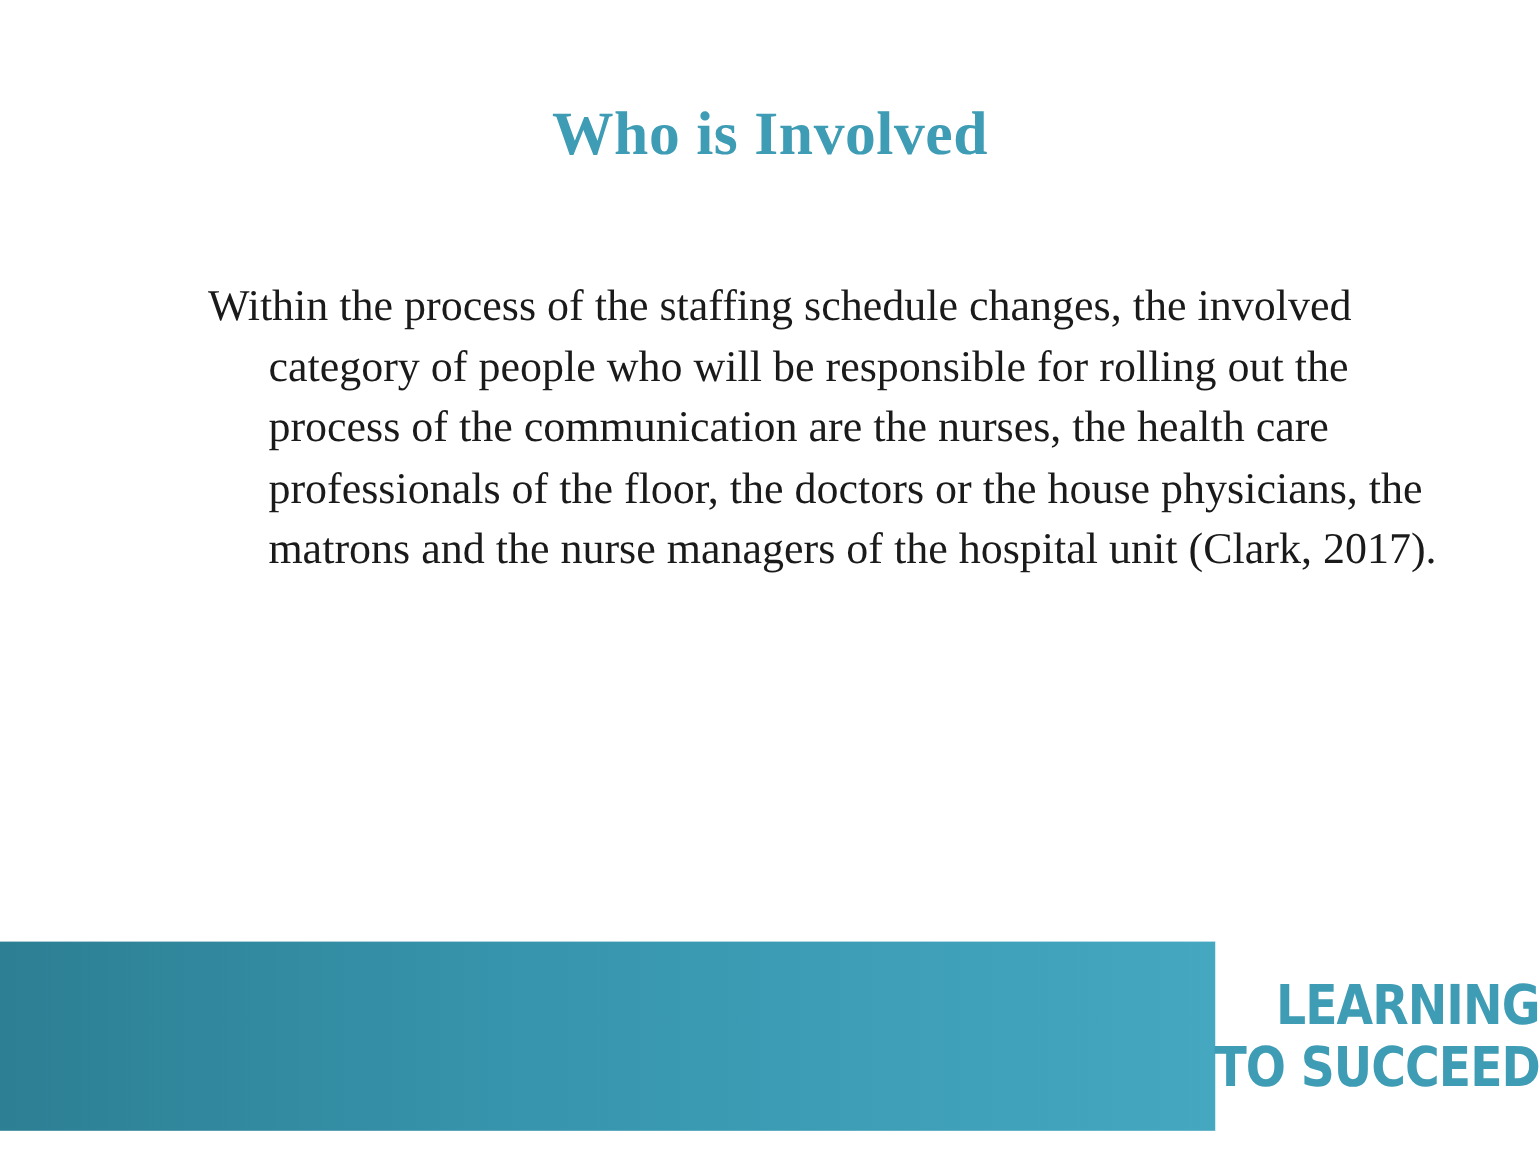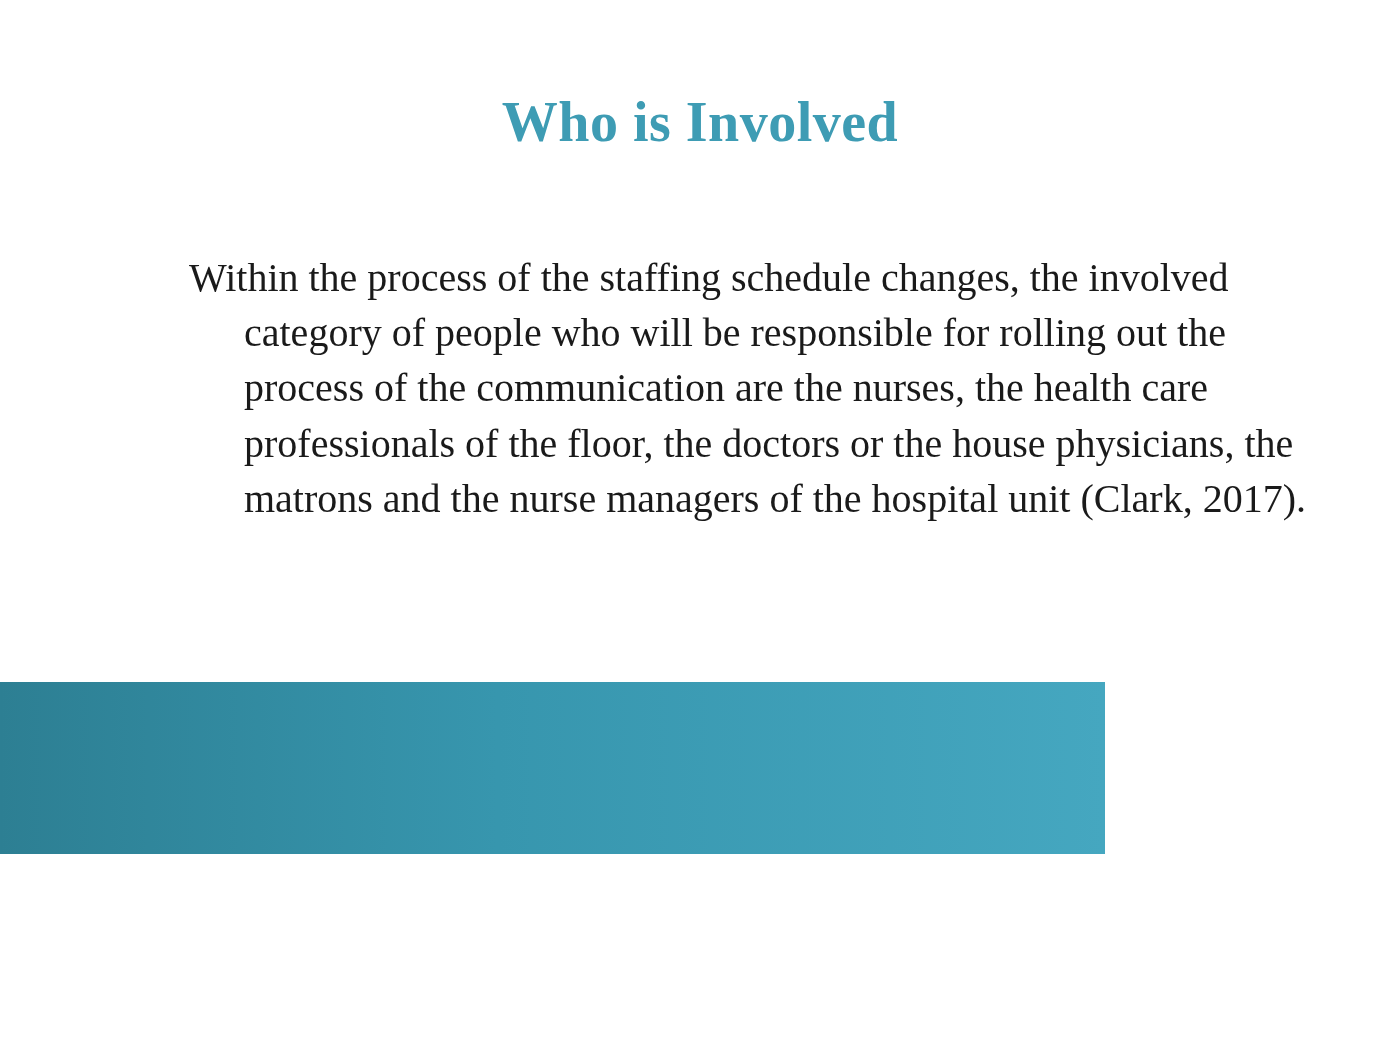--- a/index.html
+++ b/index.html
@@ -13,21 +13,21 @@
     font-family: "Liberation Serif", serif;
     overflow: hidden;
     position: relative;
   }
 
   .slide {
     position: absolute;
     top: 0;
     left: 0;
     width: 1400px;
-    height: 854px;
+    height: 1028px;
     background: #ffffff;
   }
 
   .slide-title {
     position: absolute;
     top: 92px;
     left: 0;
     width: 1400px;
     text-align: center;
     font-family: "Liberation Serif", serif;
@@ -111,14 +111,18 @@
 <div class="slide">
 
   <div class="slide-title">Who is Involved</div>
 
   <div class="body-block">
     <div class="body-text">Within the process of the staffing schedule changes, the involved category of people who will be responsible for rolling out the process of the communication are the nurses, the health care professionals of the floor, the doctors or the house physicians, the matrons and the nurse managers of the hospital unit (Clark, 2017).</div>
   </div>
 
   <div class="footer-bar"></div>
 
+  <div class="logo-area">
+    <div class="logo-line1">LEARNING</div>
+    <div class="logo-line2">TO SUCCEED</div>
+  </div>
 
 </div>
 
 </body></html>

